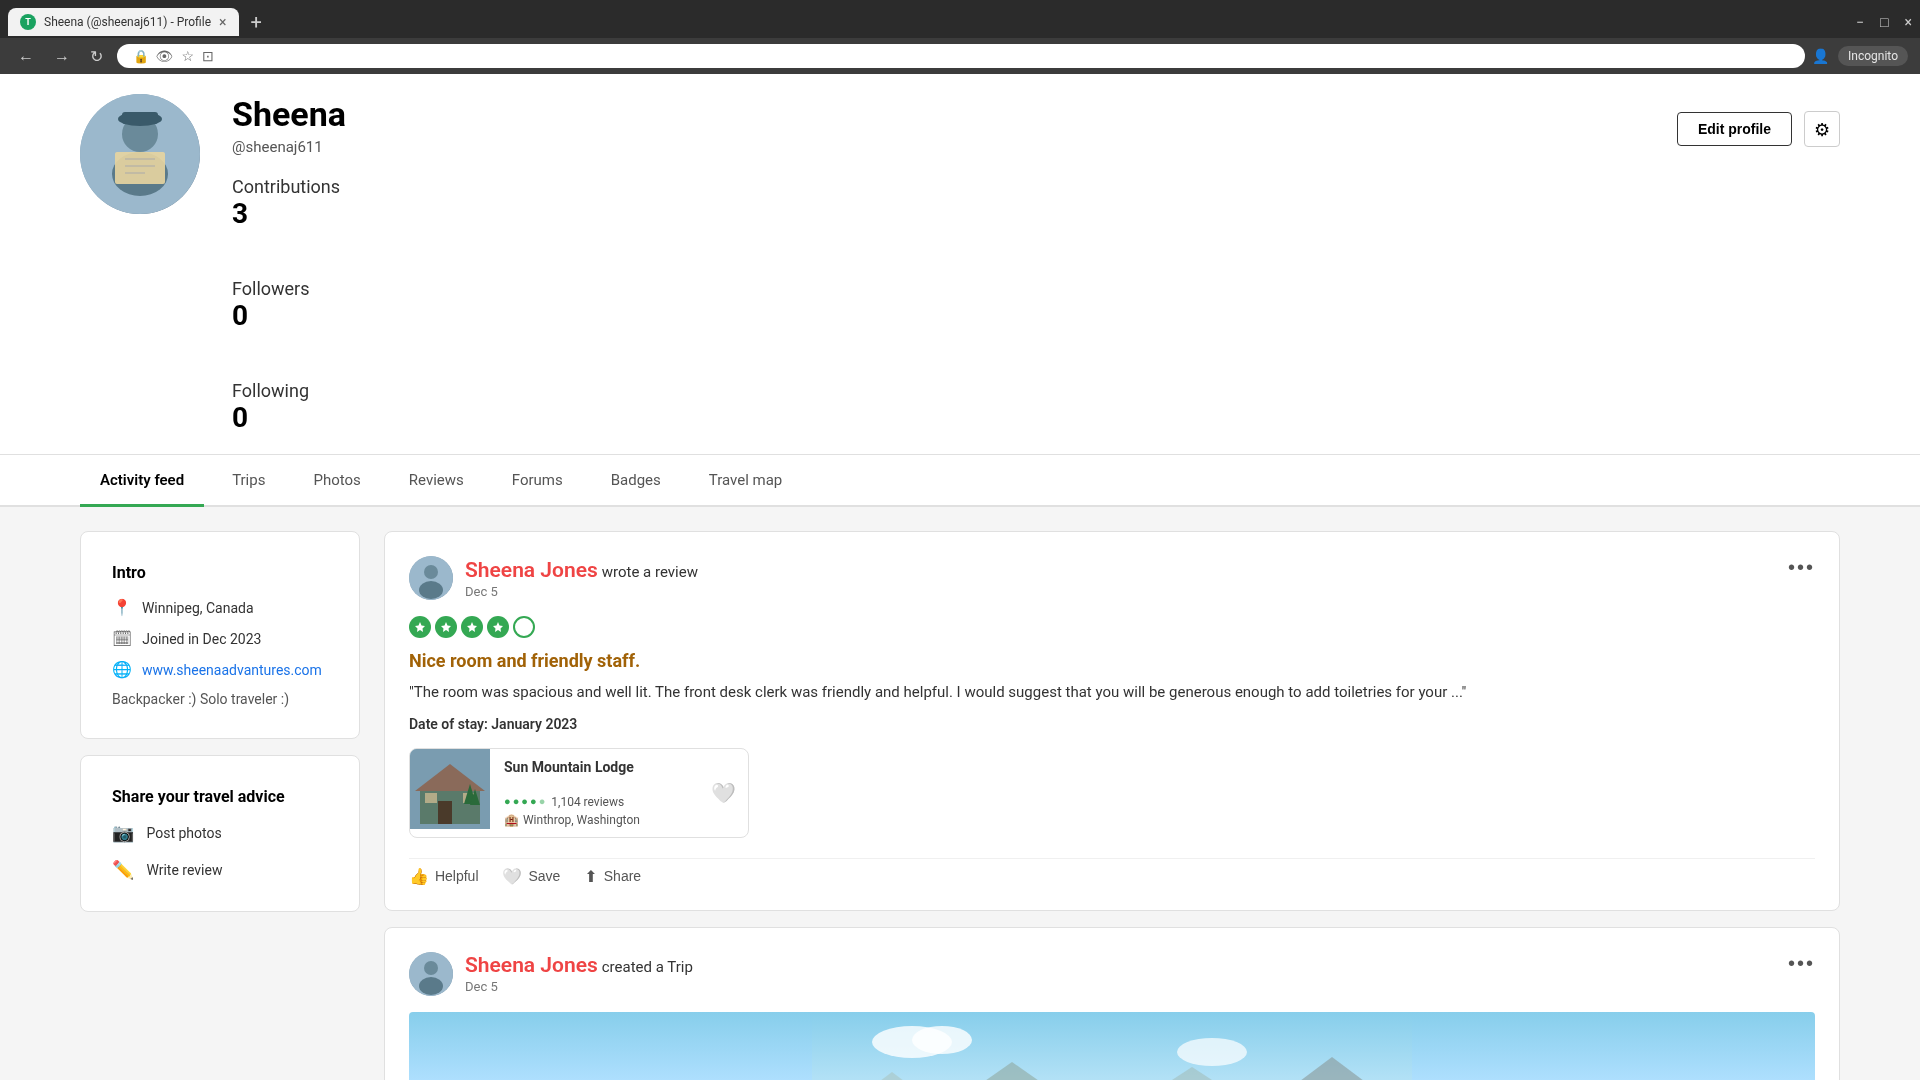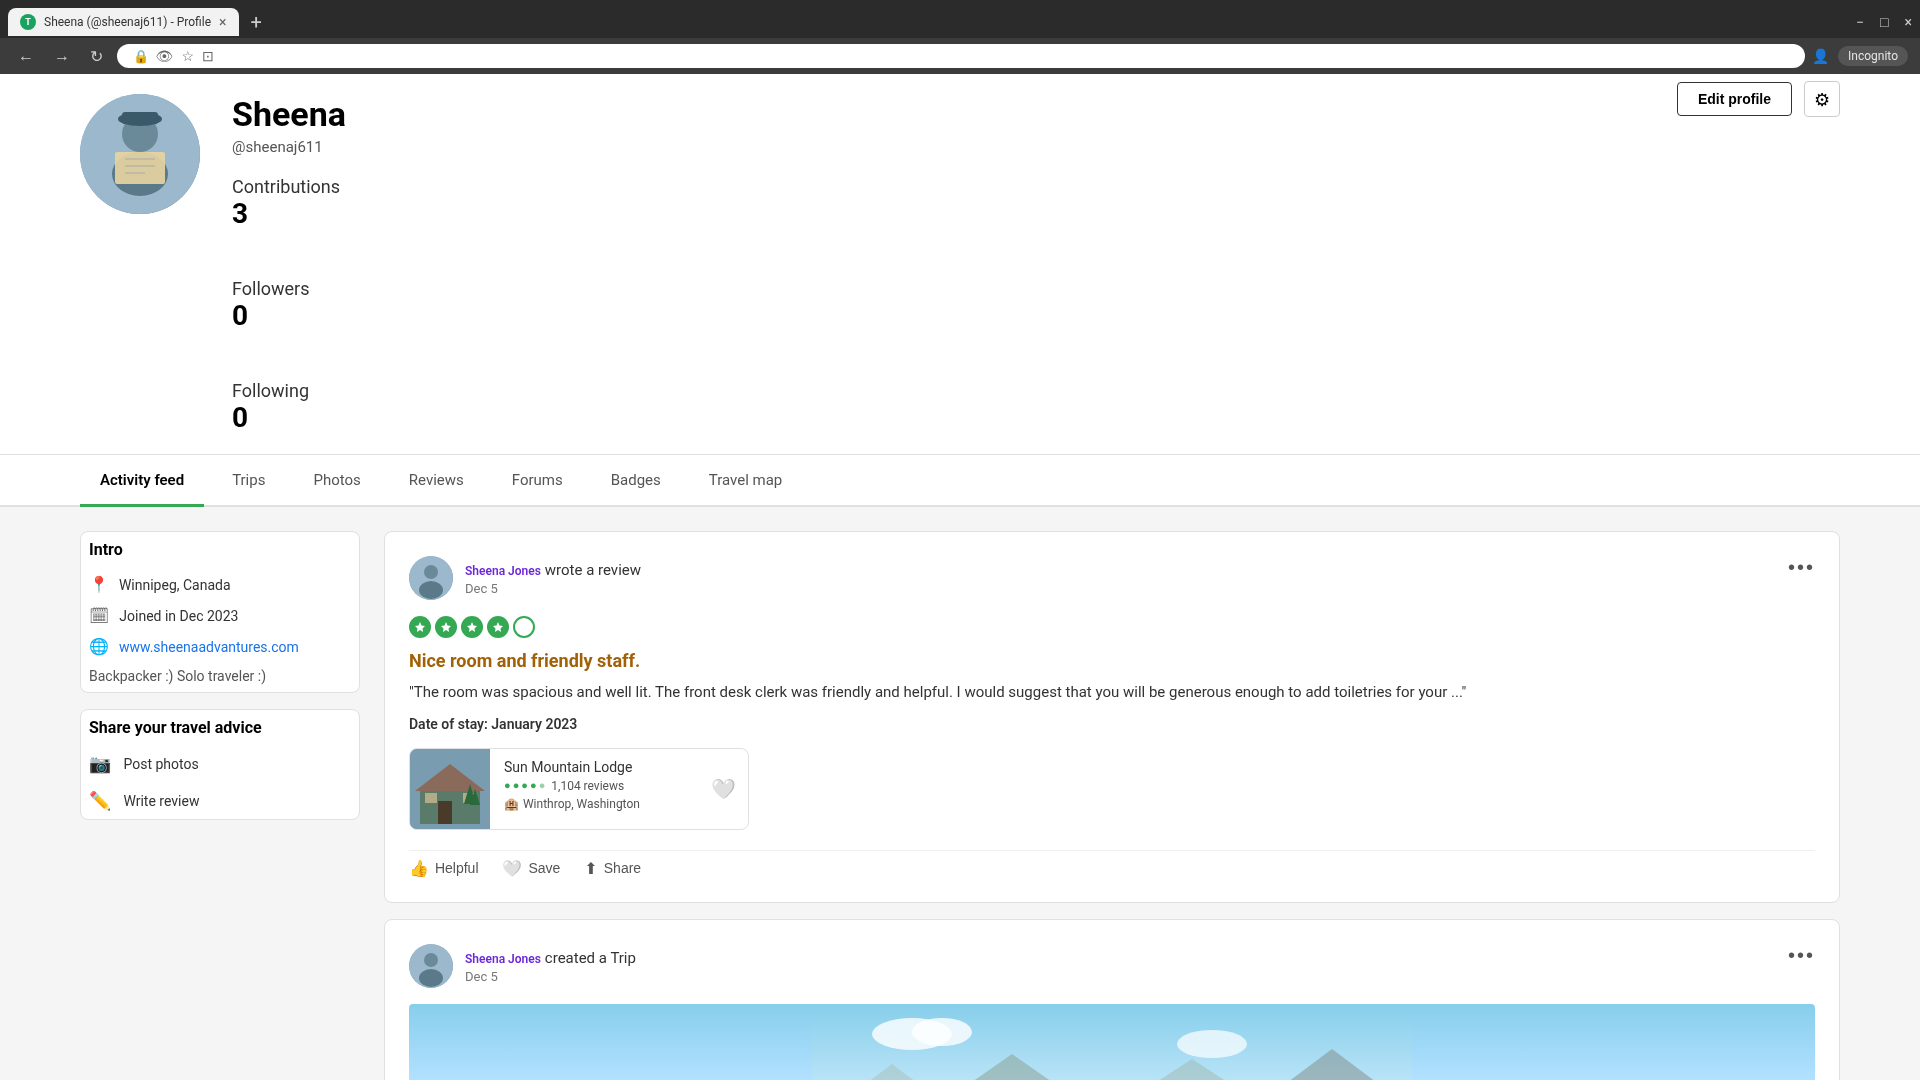--- a/index.html
+++ b/index.html
@@ -112,21 +112,21 @@
       align-items: flex-start;
       flex-direction: column;
     }
     .stat-item { display: flex; flex-direction: column; }
     .stat-label { font-size: 18px; color: #333; }
     .stat-value { font-size: 28px; font-weight: 700; color: #000; }
 
     .edit-profile-area {
       position: absolute;
       right: 80px;
-      top: 7px;
+      top: 37px;
       display: flex;
       align-items: center;
       gap: 12px;
     }
     .edit-profile-btn {
       border: 1px solid #333;
       background: white;
       padding: 8px 20px;
       border-radius: 4px;
       font-size: 14px;
@@ -191,21 +191,21 @@
       flex-shrink: 0;
       margin-right: 24px;
       display: flex;
       flex-direction: column;
       gap: 16px;
     }
     .sidebar-card {
       background: white;
       border: 1px solid #e0e0e0;
       border-radius: 8px;
-      padding: 8px;
+      padding: 31px;
     }
     .sidebar-card h3 {
       font-size: 16px;
       font-weight: 700;
       margin-bottom: 16px;
     }
     .intro-item {
       display: flex;
       align-items: center;
       gap: 10px;
@@ -252,21 +252,21 @@
       gap: 12px;
     }
     .feed-avatar {
       width: 44px;
       height: 44px;
       border-radius: 50%;
       background: linear-gradient(135deg, #a0b8c8 0%, #7090a8 100%);
       flex-shrink: 0;
       overflow: hidden;
     }
-    .feed-user-name { font-size: 12px; font-weight: 600; color: #6d28d9; }
+    .feed-user-name { font-size: 21px; font-weight: 600; color: #ef4444; }
     .feed-action { font-size: 15px; color: #333; font-weight: 400; }
     .feed-date { font-size: 13px; color: #777; margin-top: 2px; }
     .feed-more-btn {
       color: #555;
       font-size: 20px;
       cursor: pointer;
       background: none;
       border: none;
       letter-spacing: 2px;
     }
@@ -306,21 +306,21 @@
     .venue-img {
       width: 80px;
       height: 80px;
       background: linear-gradient(135deg, #8ab4c8 0%, #567890 100%);
       flex-shrink: 0;
     }
     .venue-info {
       padding: 10px 14px;
       flex: 1;
     }
-    .venue-name { font-size: 14px; font-weight: 400; color: #333; margin-bottom: 4px; }
+    .venue-name { font-size: 14px; font-weight: 700; color: #333; margin-bottom: 20px; }
     .venue-stars-row { display: flex; gap: 2px; margin-bottom: 4px; align-items: center; }
     .venue-star { color: #34a853; font-size: 11px; }
     .venue-reviews { font-size: 12px; color: #555; margin-left: 4px; }
     .venue-location { font-size: 12px; color: #555; display: flex; align-items: center; gap: 4px; }
     .venue-heart {
       padding: 10px 12px;
       color: #999;
       font-size: 20px;
       display: flex;
       align-items: center;

